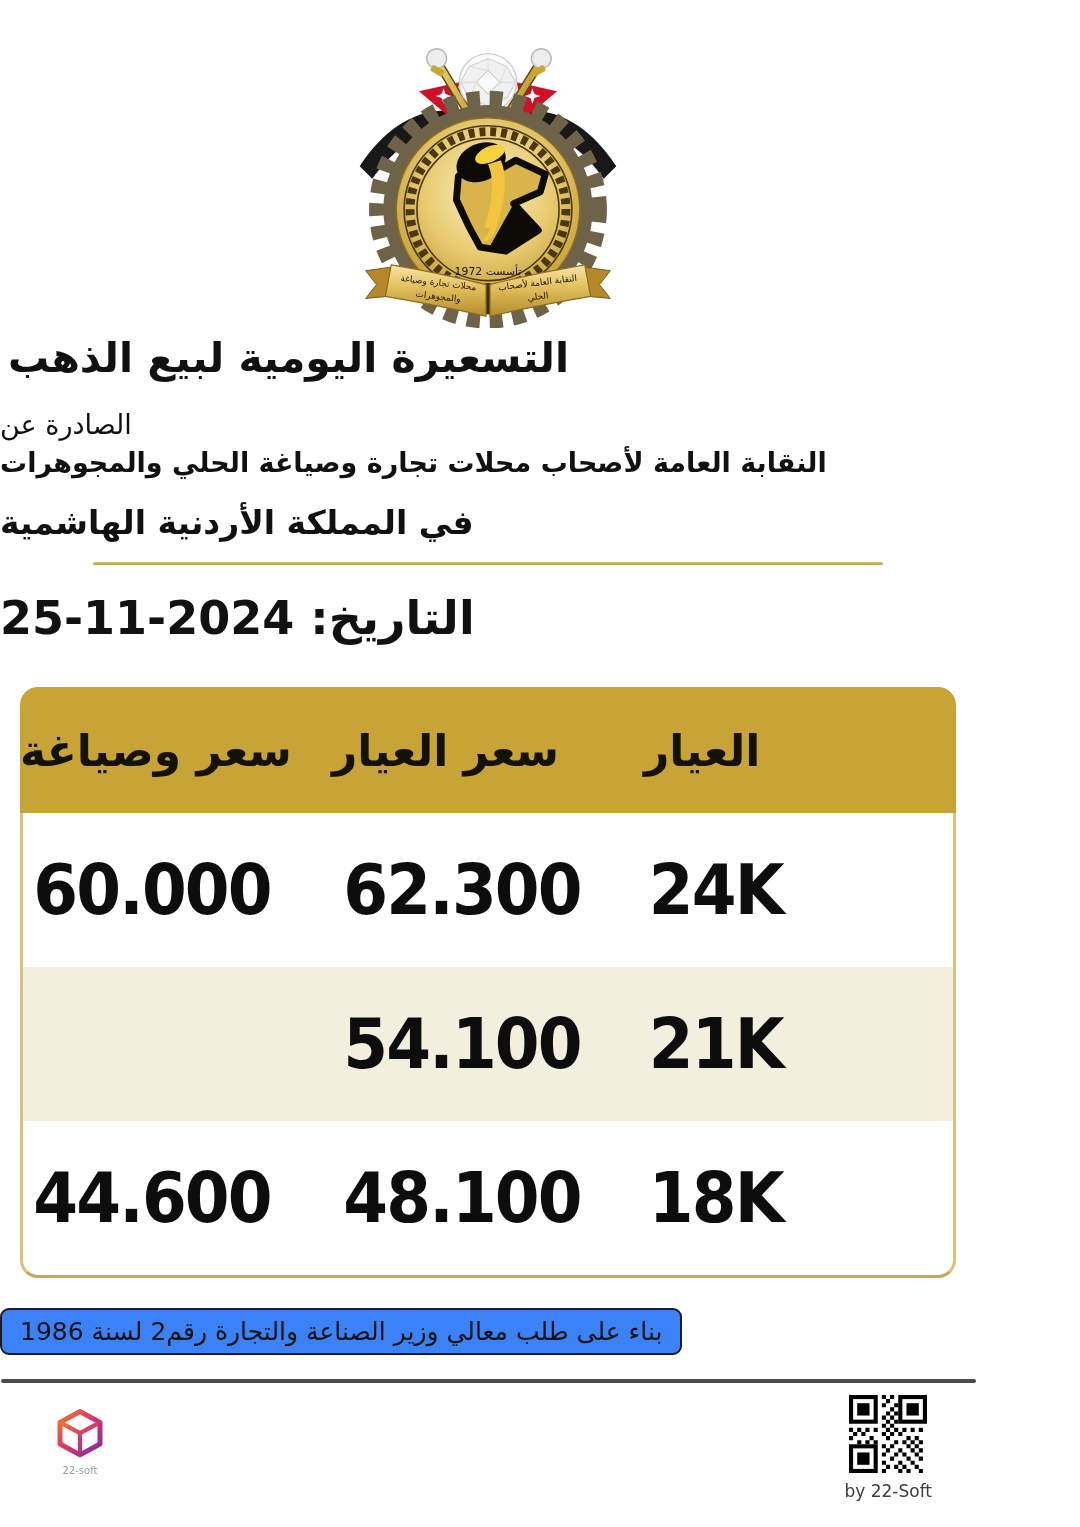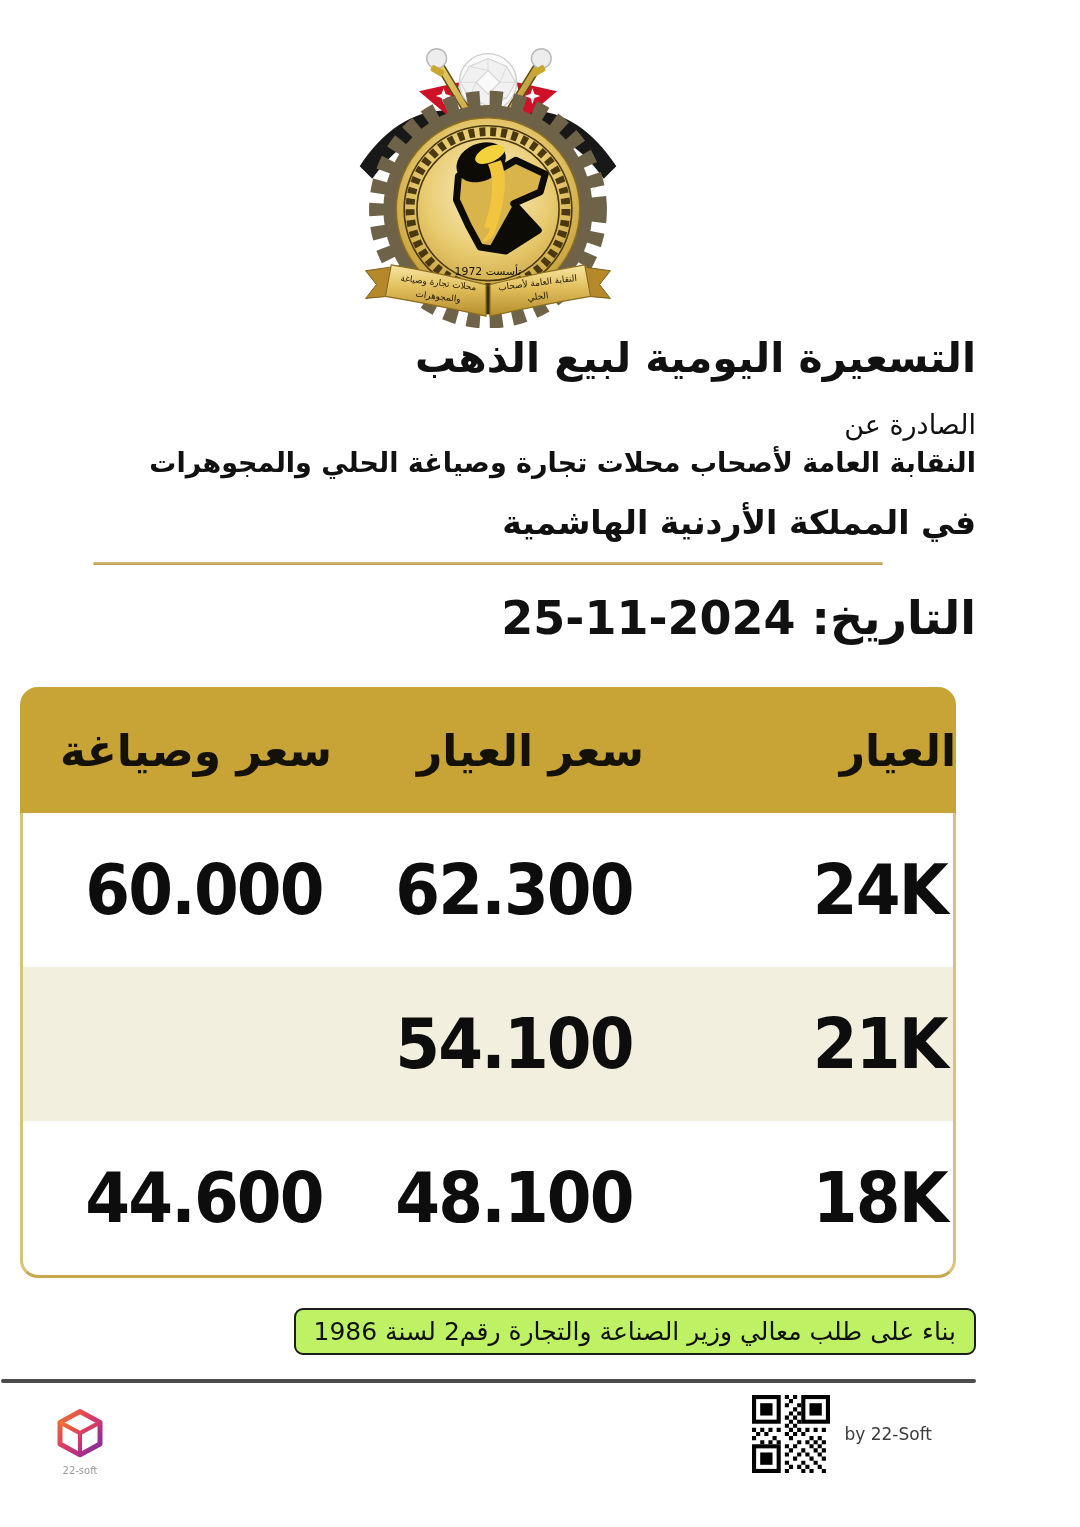--- a/index.html
+++ b/index.html
@@ -1,21 +1,21 @@
 <!DOCTYPE html>
 <html lang="ar"><head>
 <meta charset="utf-8">
 <style>
   html,body{margin:0;padding:0;}
   body{
     width:1080px;height:1527px;overflow:hidden;background:#ffffff;
     font-family:"DejaVu Sans",sans-serif;color:#111;
     -webkit-font-smoothing:antialiased;
   }
-  .page{width:976px;height:1527px;position:relative;text-align:right;}
+  .page{width:976px;height:1527px;position:relative;text-align:left;}
 
   
   .emblem-wrap{padding-top:26px;}
   .emblem-wrap svg{display:block;margin:0 auto;}
 
   
   .title{margin-top:4px;font-size:41px;font-weight:700;line-height:1.3;direction:rtl;padding-left:8px;}
   .issued{margin-top:22px;font-size:27px;font-weight:400;line-height:1.3;direction:rtl;}
   .org{margin-top:2px;font-size:27px;font-weight:700;line-height:1.4;direction:rtl;}
   .kingdom{margin-top:18px;font-size:33px;font-weight:700;line-height:1.4;direction:rtl;}
@@ -37,32 +37,32 @@
     border-left:3px solid #D9C27A;border-right:3px solid #D9C27A;
     font-size:70px;font-weight:900;color:#0d0d0d;
   }
   .trow.alt{background:#F3EFDE;}
   .trow.last{border-bottom:3px solid #C9A94D;border-radius:0 0 18px 18px;}
   .cellv{display:inline-block;transform:scaleX(.92);letter-spacing:-2px;}
 
   
   .note-box{
     display:inline-block;margin-top:30px;border:2.5px solid #1c1c1c;border-radius:9px;
-    padding:7px 18px;font-size:25px;direction:rtl;background:#bef264;
+    padding:7px 18px;font-size:25px;direction:rtl;background:#3b82f6;
   }
 
   
   .dark-rule{width:975px;height:4px;background:#4c4c4c;margin:24px auto 0;border-radius:2px;}
   .footer{
     margin-top:8px;display:flex;justify-content:space-between;align-items:flex-start;
     padding:0 44px 0 50px;
   }
   .brand-left{display:flex;flex-direction:column;align-items:center;width:60px;padding-top:14px;}
   .brand-left .caption{font-size:10px;color:#9a9a9a;margin-top:2px;}
-  .brand-right{display:flex;align-items:center;gap:14px;padding-top:4px;}
+  .brand-right{display:flex;align-items:center;gap:8px;padding-top:4px;flex-direction:column;}
   .credit{font-size:17px;color:#3d3d3d;font-weight:500;}
 </style>
 </head>
 <body>
 
 <div class="page">
 
   <div class="emblem-wrap">
     <svg width="336" height="302" viewBox="0 0 340 306">
       <defs>

